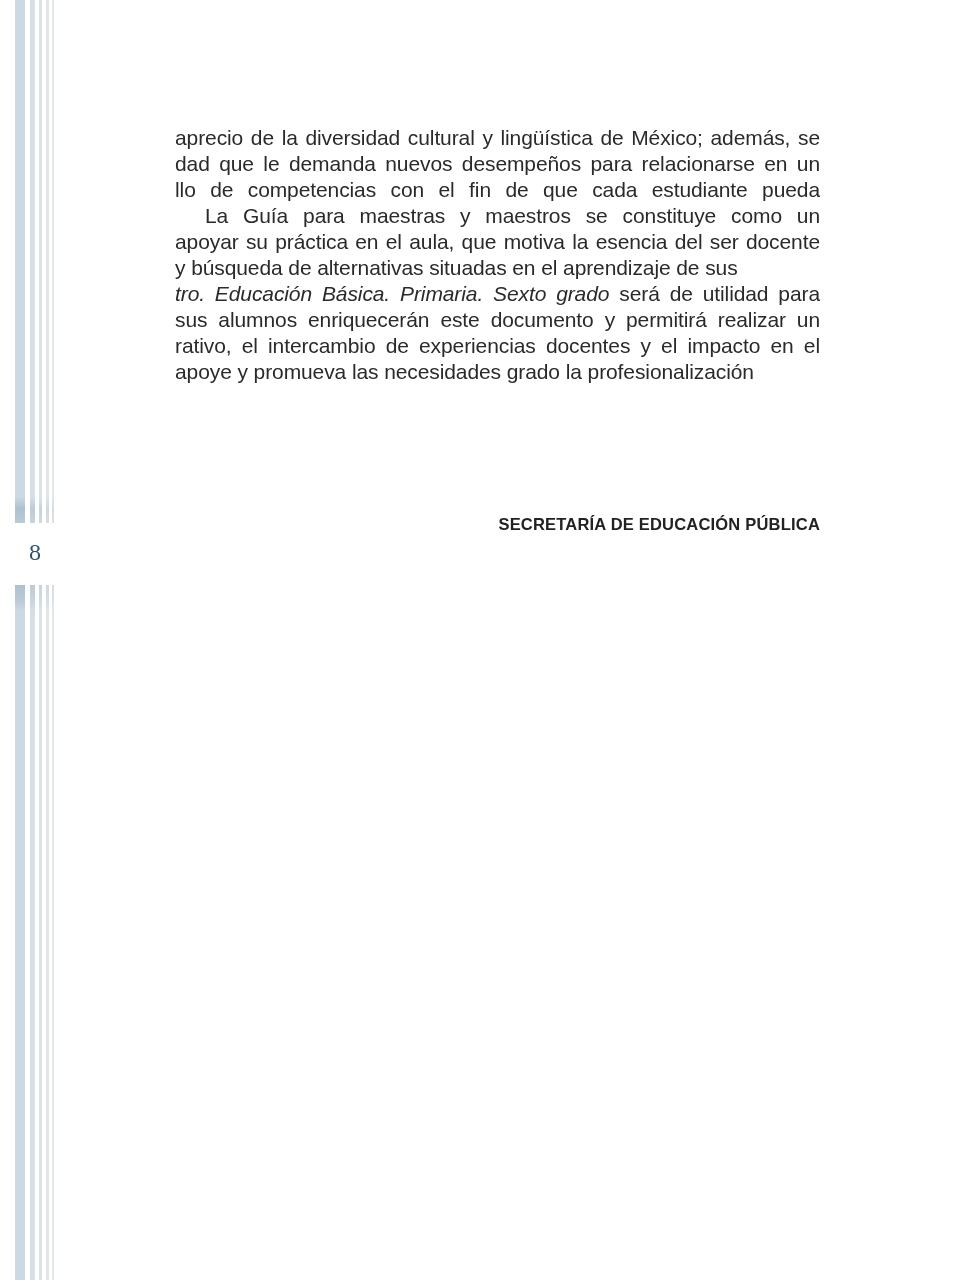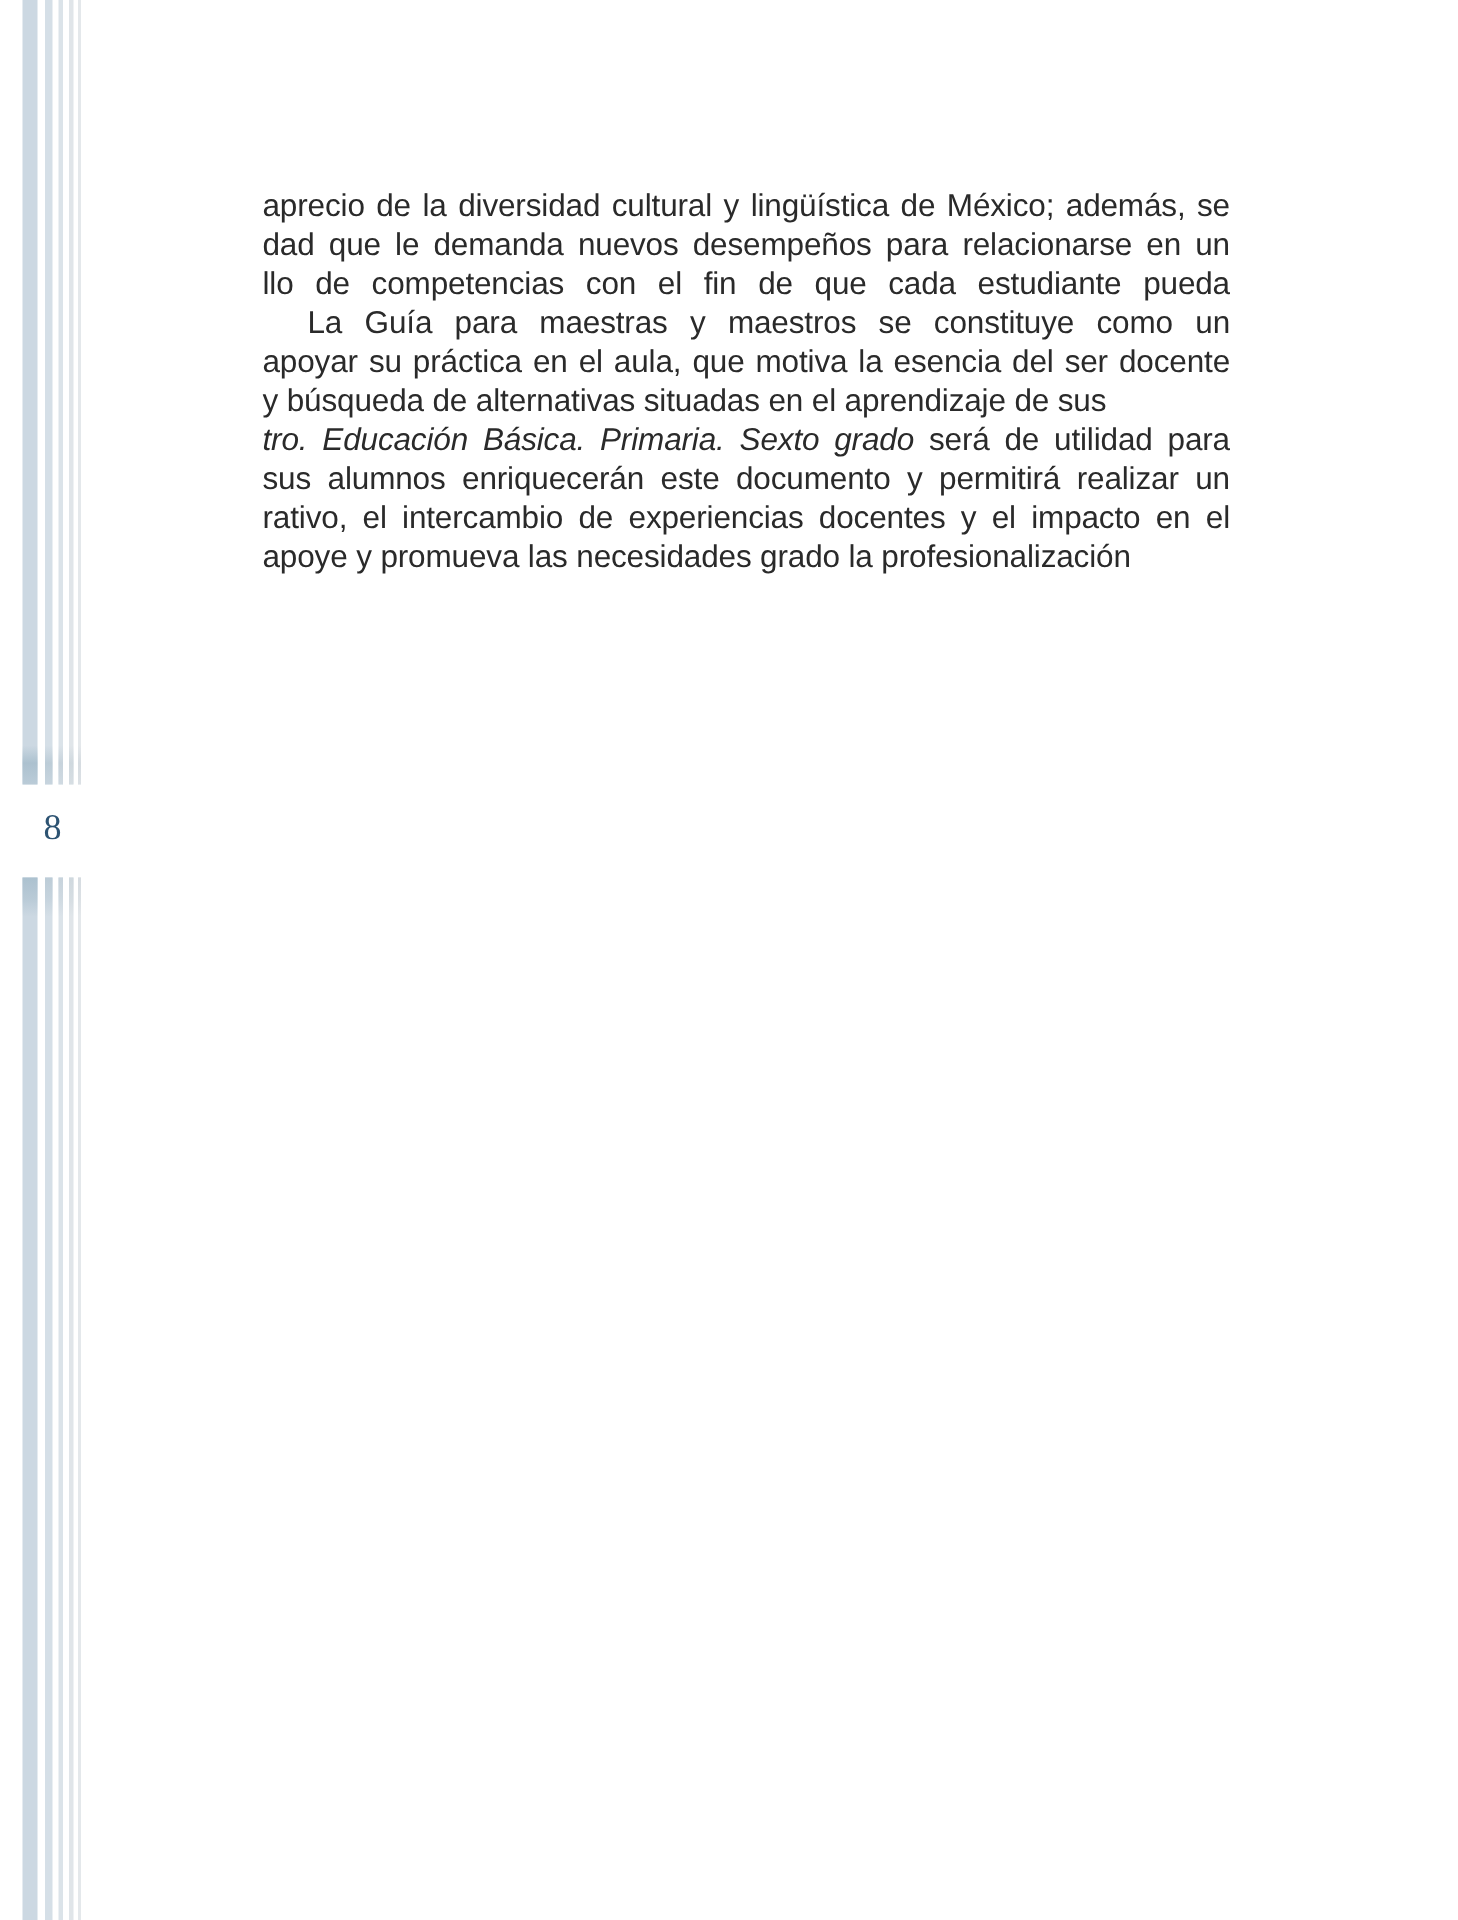--- a/index.html
+++ b/index.html
@@ -98,14 +98,15 @@
       <div class="line justify"><span>llo de competencias con el fin de que cada estudiante pueda desenvolverse en una socie-</span></div>
       <div class="line justify indent"><span>La Guía para maestras y maestros se constituye como un referente que permite</span></div>
       <div class="line justify"><span>apoyar su práctica en el aula, que motiva la esencia del ser docente por su creatividad</span></div>
       <div class="line"><span>y búsqueda de alternativas situadas en el aprendizaje de sus estudiantes.</span></div>
       <div class="line justify"><span class="italic">tro. Educación Básica. Primaria. Sexto grado</span><span> será de utilidad para orientar el trabajo en</span></div>
       <div class="line justify"><span>sus alumnos enriquecerán este documento y permitirá realizar un autodiagnóstico que</span></div>
       <div class="line justify"><span>rativo, el intercambio de experiencias docentes y el impacto en el logro educativo de</span></div>
       <div class="line"><span>apoye y promueva las necesidades grado la profesionalización docente.</span></div>
     </div>
 
+  <div class="signature">SECRETARÍA DE EDUCACIÓN PÚBLICA</div>
 
 </div>
 
 </body></html>

